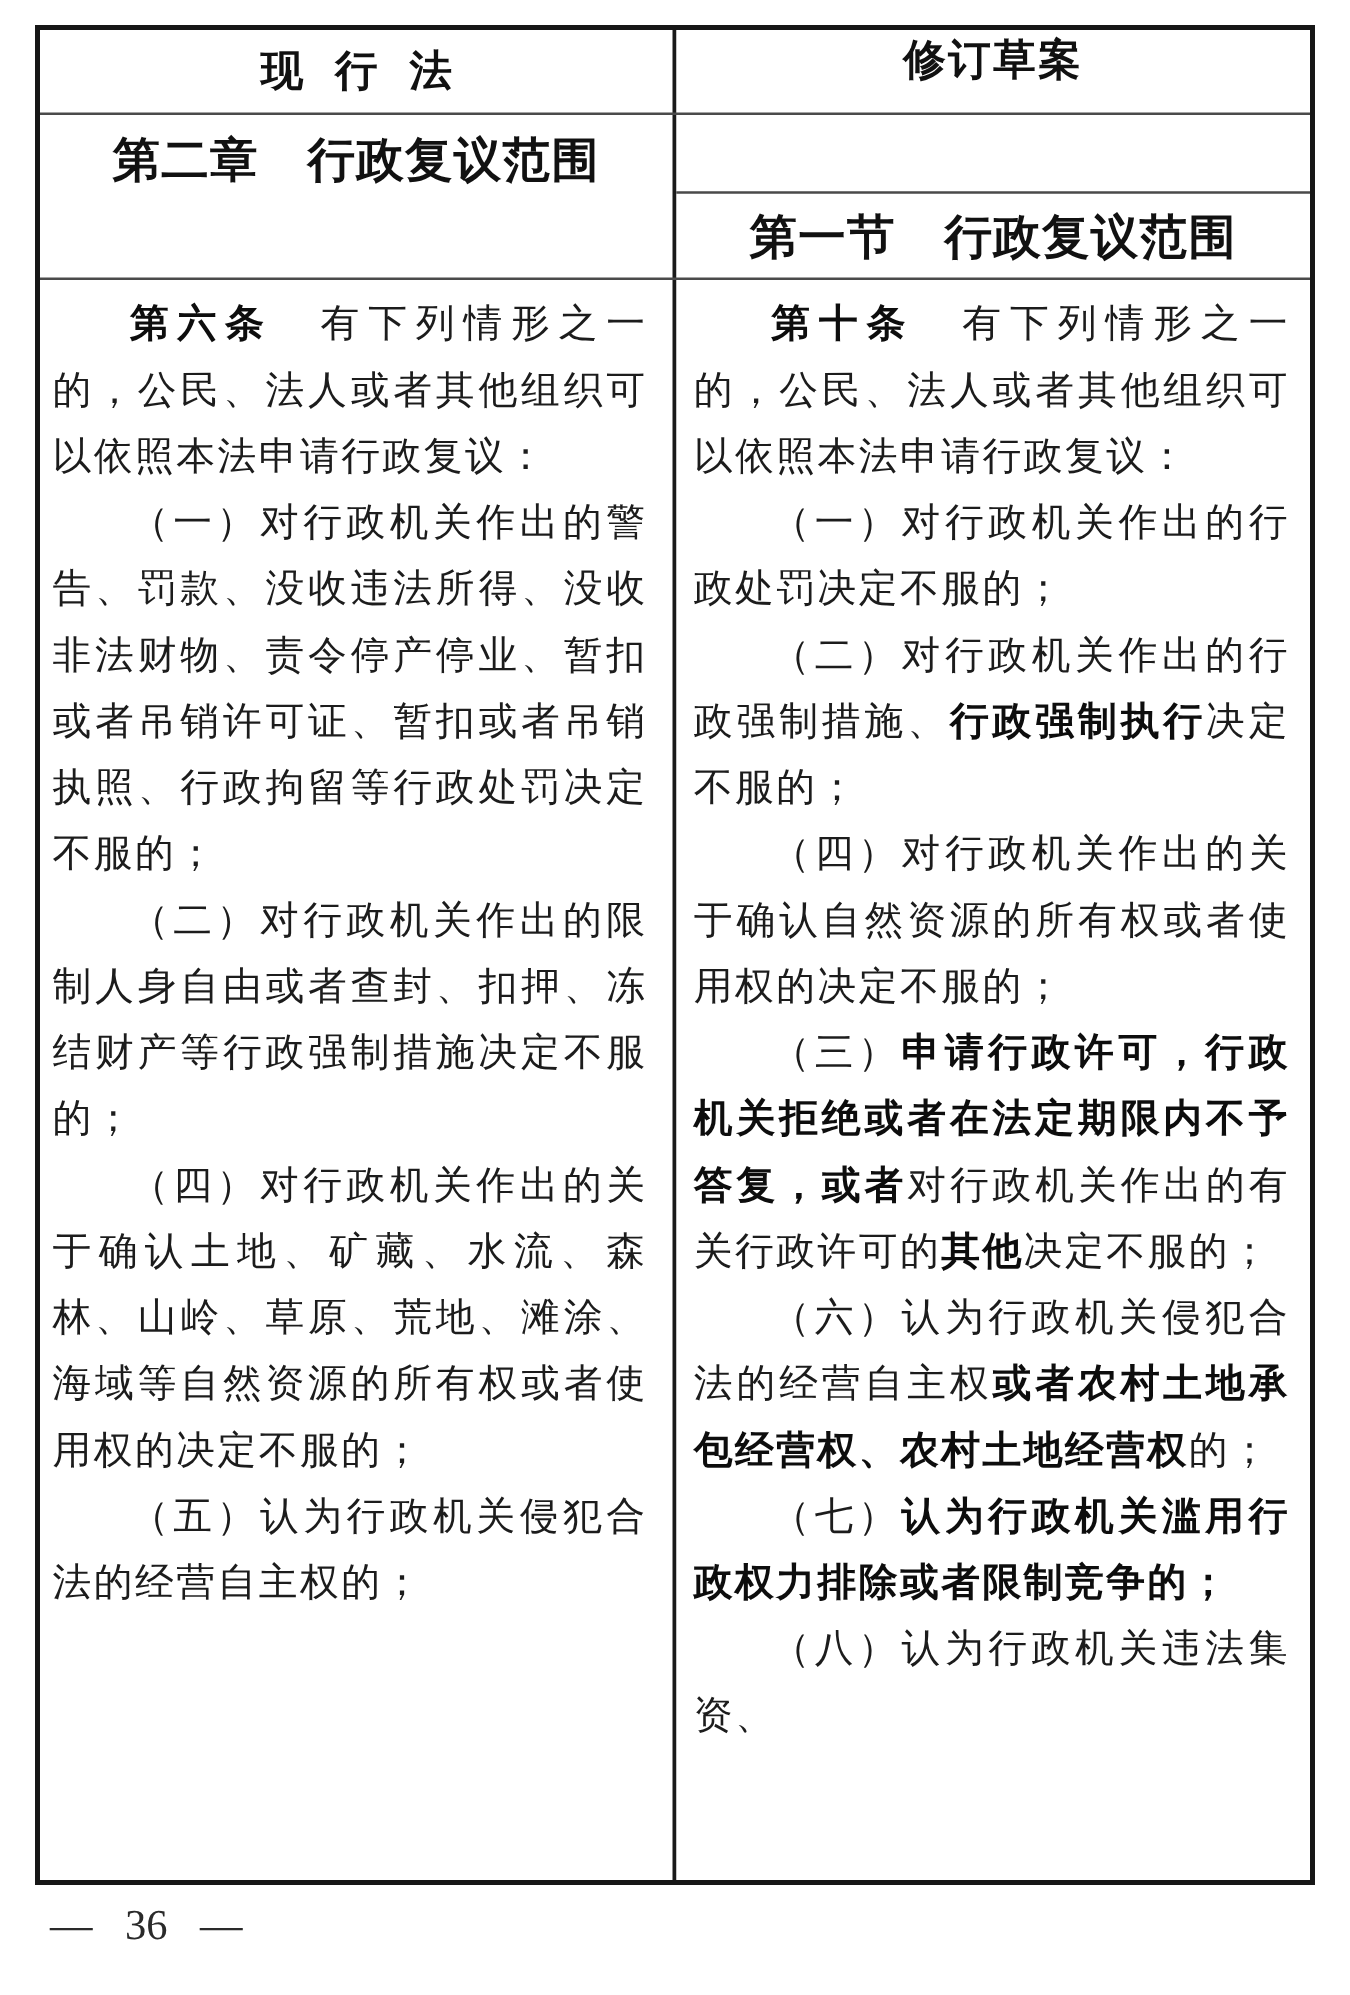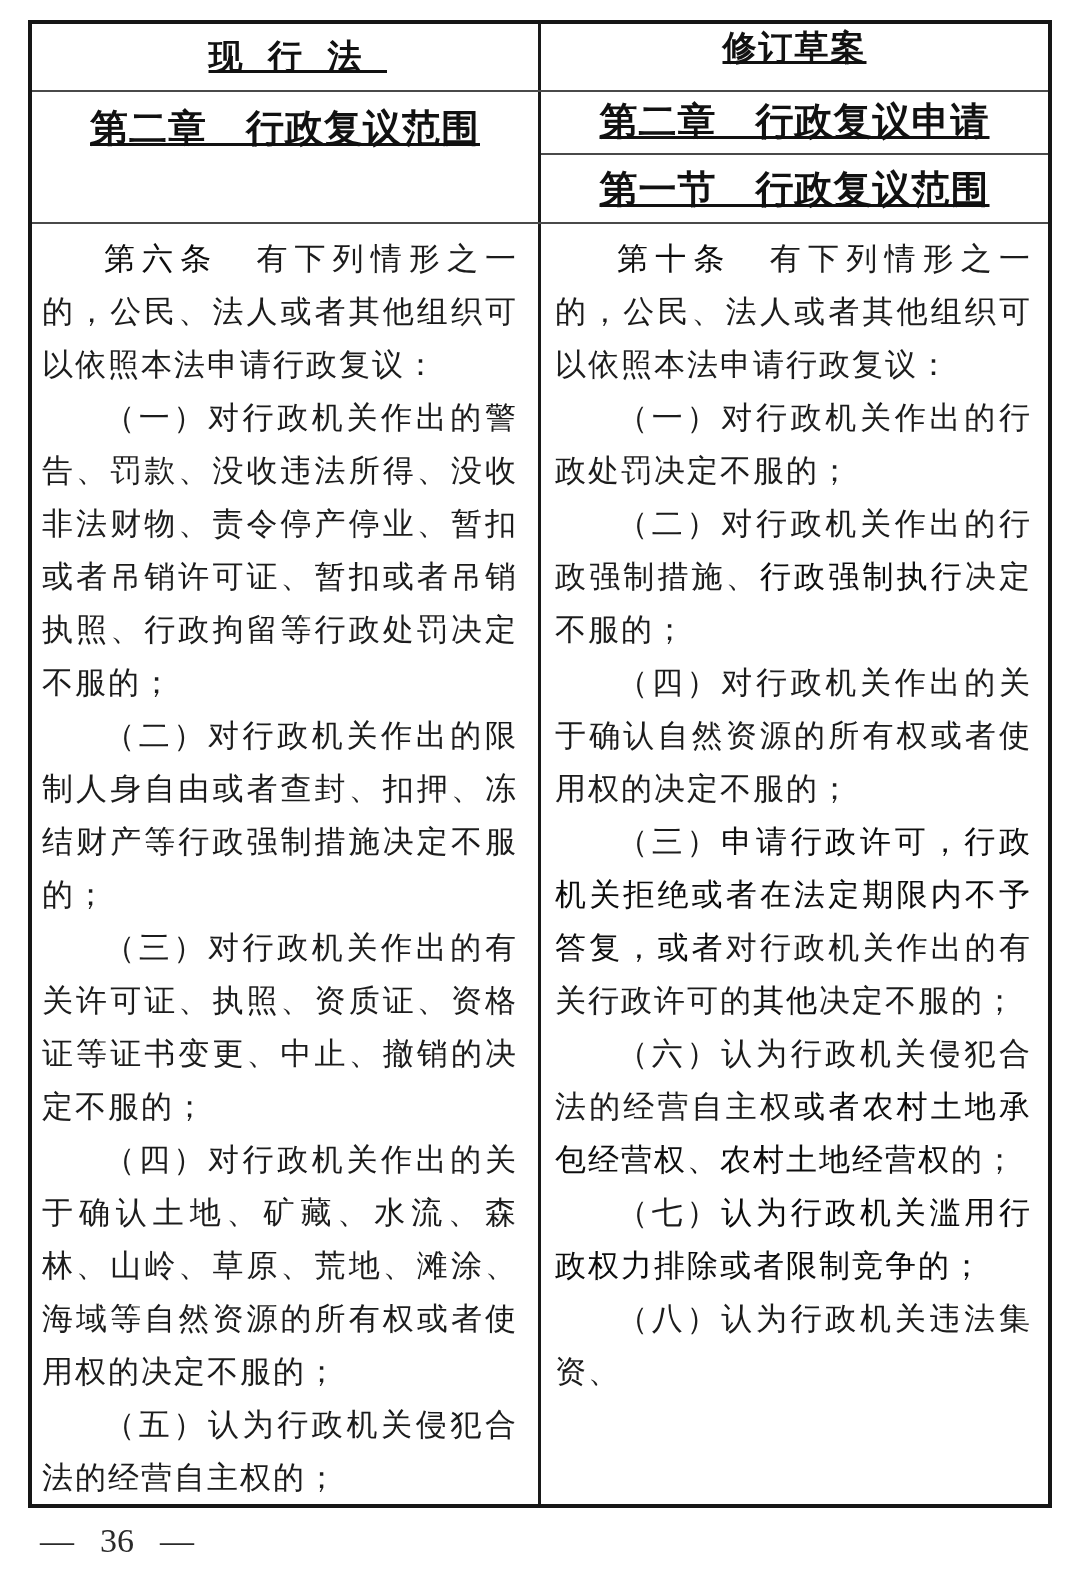--- a/index.html
+++ b/index.html
@@ -13,21 +13,21 @@
   .tbl{
     position:absolute;left:28px;top:20px;width:1016px;height:1480px;
     border:4px solid #161616;background:#ffffff;
   }
   .vline{position:absolute;left:506px;top:0;bottom:0;width:3px;background:#1a1a1a;}
   .hline{position:absolute;height:2px;background:#4a4a4a;}
   .hline-header{left:0;right:0;top:66px;}
   .hline-right-sub{left:509px;right:0;top:129px;}
   .hline-chapter{left:0;right:0;top:198px;}
 
-  .cell{position:absolute;display:flex;align-items:center;justify-content:center;text-decoration:underline;}
+  .cell{position:absolute;display:flex;align-items:center;justify-content:center;}
   .hdr{
     font-family:"Liberation Sans","DejaVu Sans",sans-serif;font-weight:700;
     font-size:34px;color:#111;
   }
   .hdr-left{left:0;top:0;width:506px;height:66px;letter-spacing:0.75em;text-indent:0.75em;}
   .hdr-right{left:509px;top:0;right:0;height:48px;letter-spacing:2px;}
   .chap{
     font-family:"Liberation Sans","DejaVu Sans",sans-serif;font-weight:700;
     font-size:38px;color:#111;letter-spacing:1px;
   }
@@ -39,21 +39,21 @@
   .bodycell.left{left:0;width:506px;padding:10px 20px 0 10px;box-sizing:border-box;}
   .bodycell.right{left:509px;right:0;padding:10px 16px 12px 14px;box-sizing:border-box;}
   .bodycell p{
     margin:0;font-size:31px;line-height:53px;letter-spacing:2px;
     text-align:justify;text-justify:inter-ideograph;text-indent:2em;
     color:#1c1c1c;
   }
   .run{font-weight:400;}
   .run.em{
     font-family:"Liberation Sans","DejaVu Sans",sans-serif;
-    font-weight:400;color:#0d0d0d;
+    font-weight:700;color:#0d0d0d;
   }
   .footer{
     position:absolute;left:40px;top:1522px;
     display:flex;align-items:center;gap:26px;
     font-size:34px;color:#2a2a2a;
     font-family:"Liberation Serif","DejaVu Serif",serif;
   }
 </style>
 </head>
 <body>
@@ -61,28 +61,26 @@
 <div class="tbl">
   <div class="vline"></div>
   <div class="hline hline-header"></div>
   <div class="hline hline-right-sub"></div>
   <div class="hline hline-chapter"></div>
 
   <div class="cell hdr hdr-left">现行法</div>
   <div class="cell hdr hdr-right">修订草案</div>
 
   <div class="cell chap chap-left">第二章　行政复议范围</div>
-  <div class="cell chap chap-rt">第二章　行政复议申请</div>
   <div class="cell chap chap-rb">第一节　行政复议范围</div>
 
   <div class="bodycell left" id="col-left">
       <p><span class="run em">第六条</span><span class="run">　有下列情形之一的，公民、法人或者其他组织可以依照本法申请行政复议：</span></p>
       <p><span class="run">（一）对行政机关作出的警告、罚款、没收违法所得、没收非法财物、责令停产停业、暂扣或者吊销许可证、暂扣或者吊销执照、行政拘留等行政处罚决定不服的；</span></p>
       <p><span class="run">（二）对行政机关作出的限制人身自由或者查封、扣押、冻结财产等行政强制措施决定不服的；</span></p>
-      <p><span class="run">（三）对行政机关作出的有关许可证、执照、资质证、资格证等证书变更、中止、撤销的决定不服的；</span></p>
       <p><span class="run">（四）对行政机关作出的关于确认土地、矿藏、水流、森林、山岭、草原、荒地、滩涂、海域等自然资源的所有权或者使用权的决定不服的；</span></p>
       <p><span class="run">（五）认为行政机关侵犯合法的经营自主权的；</span></p>
     </div>
   <div class="bodycell right" id="col-right">
       <p><span class="run em">第十条</span><span class="run">　有下列情形之一的，公民、法人或者其他组织可以依照本法申请行政复议：</span></p>
       <p><span class="run">（一）对行政机关作出的行政处罚决定不服的；</span></p>
       <p><span class="run">（二）对行政机关作出的行政强制措施、</span><span class="run em">行政强制执行</span><span class="run">决定不服的；</span></p>
       <p><span class="run">（四）对行政机关作出的关于确认自然资源的所有权或者使用权的决定不服的；</span></p>
       <p><span class="run">（三）</span><span class="run em">申请行政许可，行政机关拒绝或者在法定期限内不予答复，或者</span><span class="run">对行政机关作出的有关行政许可的</span><span class="run em">其他</span><span class="run">决定不服的；</span></p>
       <p><span class="run">（六）认为行政机关侵犯合法的经营自主权</span><span class="run em">或者农村土地承包经营权、农村土地经营权</span><span class="run">的；</span></p>

